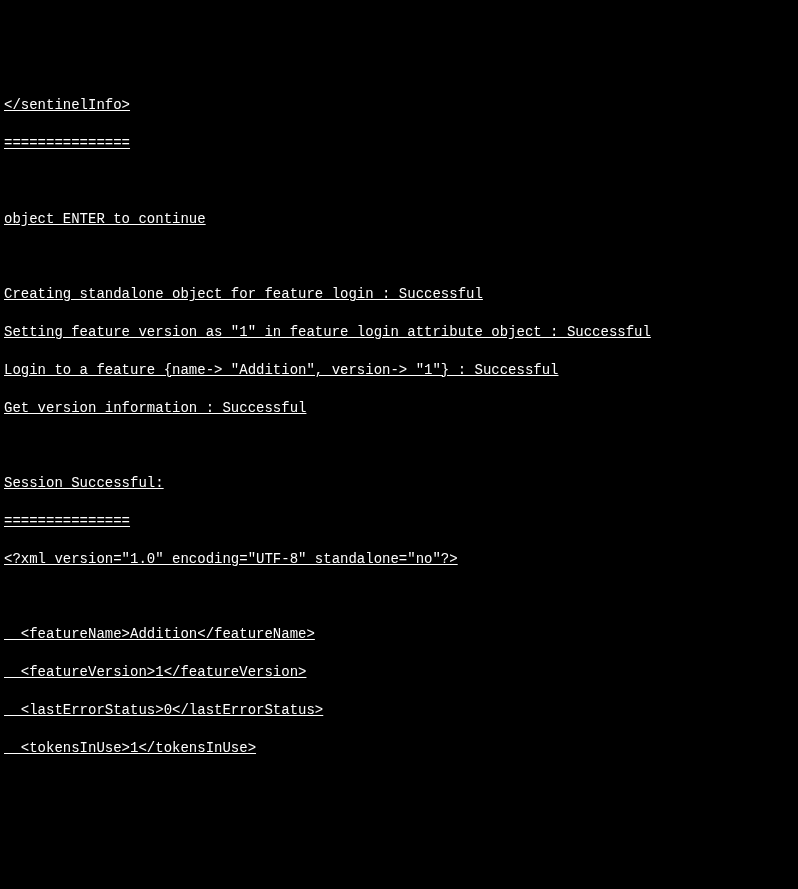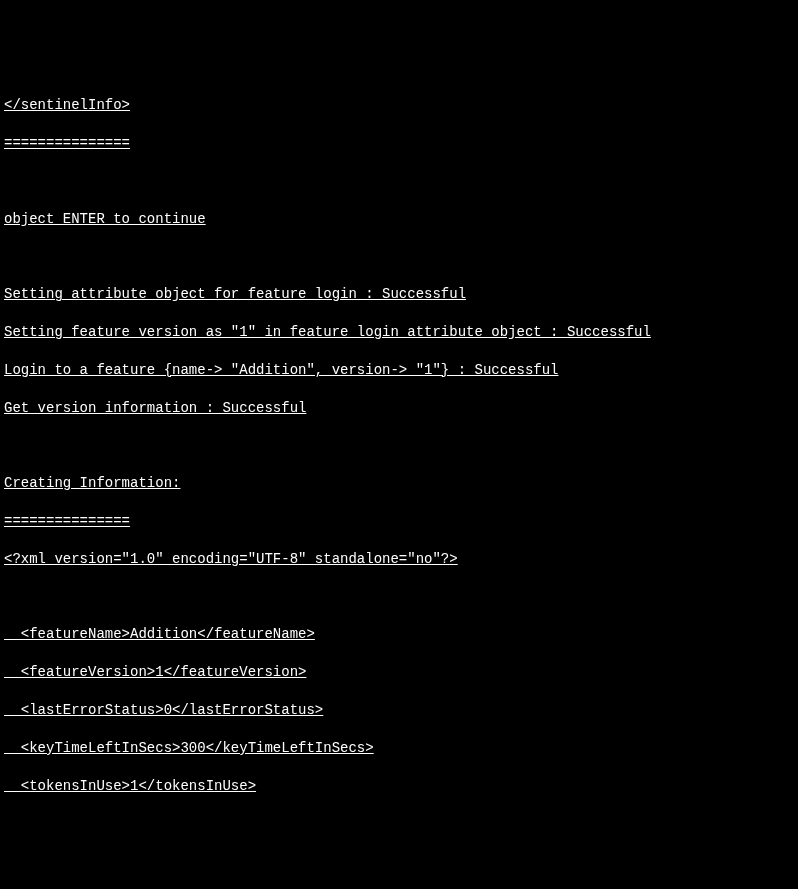--- a/index.html
+++ b/index.html
@@ -29,33 +29,32 @@
 <body>
 
 
 
 <div>
 <div class="line">&lt;/sentinelInfo&gt;</div>
 <div class="line">===============</div>
 <div class="line"></div>
 <div class="line">object ENTER to continue</div>
 <div class="line"></div>
-<div class="line">Setting attribute object for feature login : Successful</div>
+<div class="line">Creating standalone object for feature login : Successful</div>
 <div class="line">Setting feature version as "1" in feature login attribute object : Successful</div>
 <div class="line">Login to a feature {name-&gt; "Addition", version-&gt; "1"} : Successful</div>
 <div class="line">Get version information : Successful</div>
 <div class="line"></div>
-<div class="line">Creating Information:</div>
+<div class="line">Session Successful:</div>
 <div class="line">===============</div>
 <div class="line">&lt;?xml version="1.0" encoding="UTF-8" standalone="no"?&gt;</div>
 <div class="line"></div>
 <div class="line">  &lt;featureName&gt;Addition&lt;/featureName&gt;</div>
 <div class="line">  &lt;featureVersion&gt;1&lt;/featureVersion&gt;</div>
 <div class="line">  &lt;lastErrorStatus&gt;0&lt;/lastErrorStatus&gt;</div>
-<div class="line">  &lt;keyTimeLeftInSecs&gt;300&lt;/keyTimeLeftInSecs&gt;</div>
 <div class="line">  &lt;tokensInUse&gt;1&lt;/tokensInUse&gt;</div>
 
 
 
 
 
 
 
 
 

